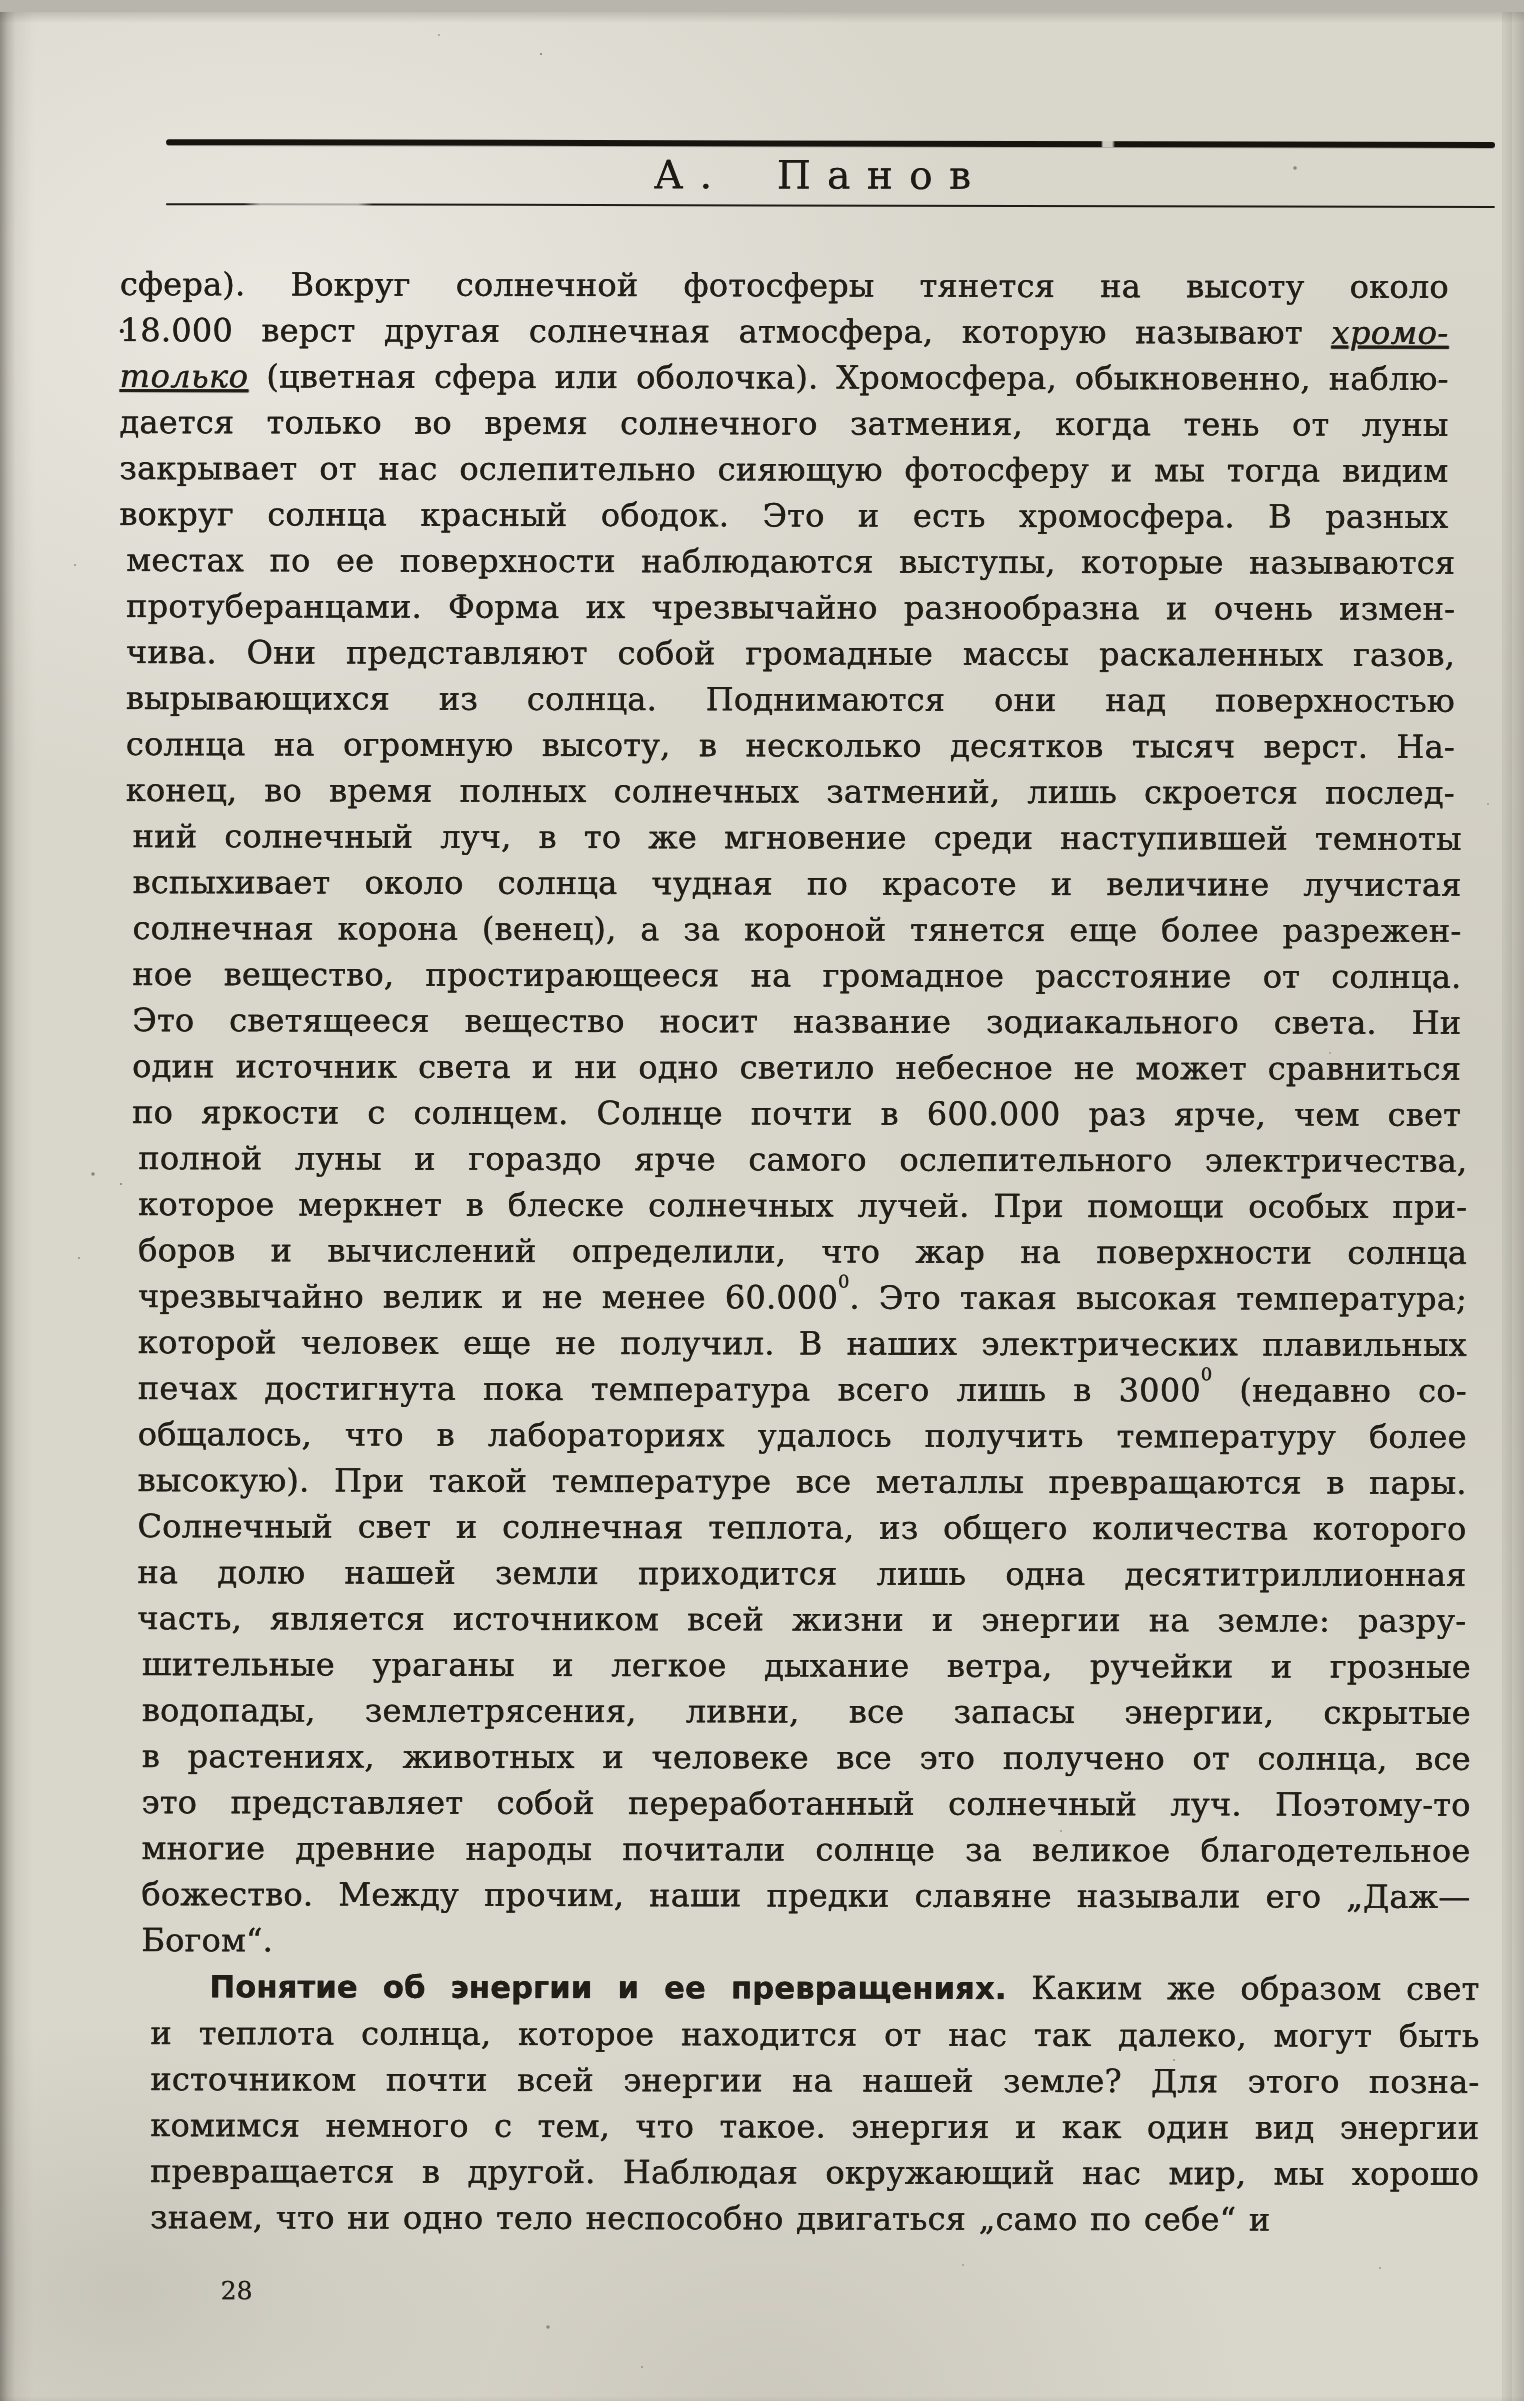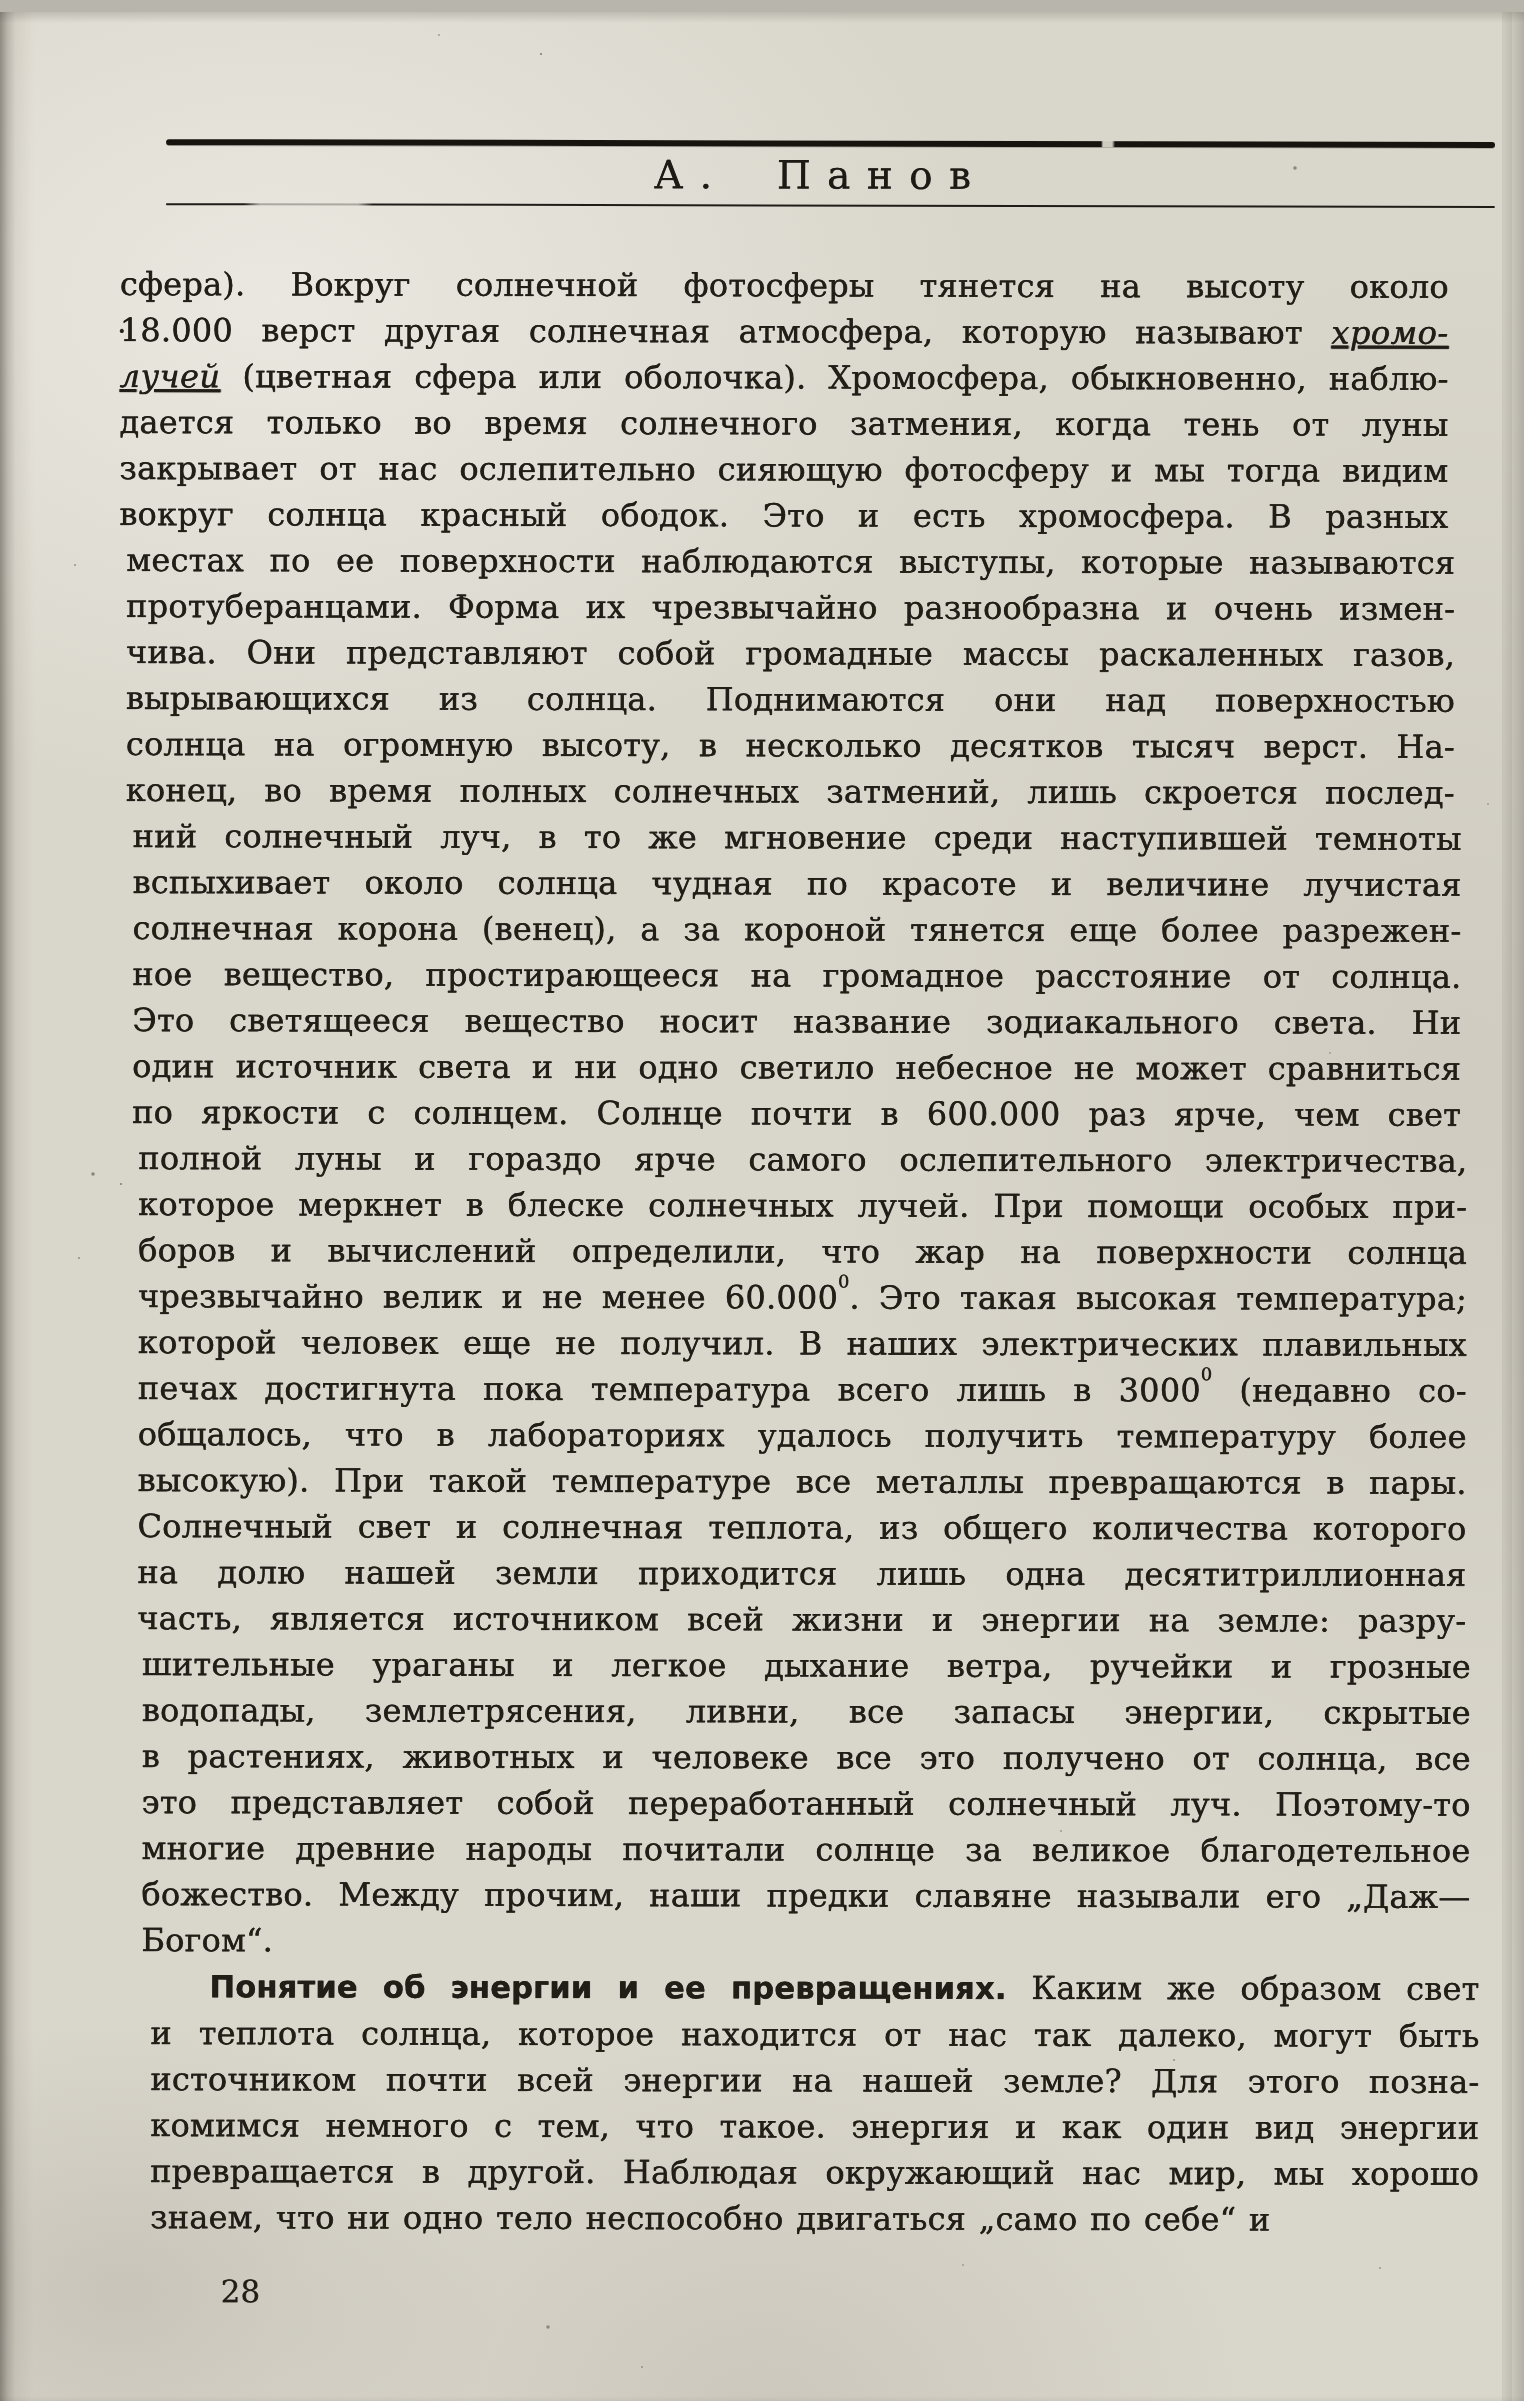--- a/index.html
+++ b/index.html
@@ -62,21 +62,21 @@
     font-size:0.55em;line-height:0;position:relative;top:-0.55em;
   }
   
   #para-0 .line:nth-child(-n+6){transform:translateX(-14px);}
   #para-0 .line:nth-child(n+7):nth-child(-n+12){transform:translateX(-7px);}
   #para-0 .line:nth-child(n+20):nth-child(-n+30){transform:translateX(6.3px);}
   #para-0 .line:nth-child(n+31){transform:translateX(11px);}
   #para-1 .line{transform:translateX(20.3px);}
   .pagenum{
     position:absolute;left:225px;top:2262px;
-    font-size:31px;line-height:34px;
+    font-size:25px;line-height:34px;
     text-shadow:0.4px 0 0 rgba(25,22,18,.7);
   }
   .stray{
     position:absolute;left:117px;top:296px;
     font-size:32px;line-height:46px;color:#2a261f;
   }
   .edge{position:absolute;pointer-events:none;}
   .edge-left{
     left:0;top:0;bottom:0;width:34px;
     background:linear-gradient(90deg,rgba(62,58,50,0.50) 0px,rgba(90,85,75,0.28) 7.8px,rgba(140,133,120,0.14) 15.6px,rgba(140,133,120,0.0) 34px);
@@ -134,21 +134,21 @@
 <div class="page">
   <div class="sheet">
     <div class="rule rule-thick"></div>
     <div class="title">А. Панов</div>
     <div class="rule rule-thin"></div>
     <span class="stray">·</span>
     <div class="body">
       <div class="para" id="para-0">
           <div class="line">сфера). Вокруг солнечной фотосферы тянется на высоту около</div>
           <div class="line">18.000 верст другая солнечная атмосфера, которую называют <i>хромо-</i></div>
-          <div class="line"><i>лучей</i> (цветная сфера или оболочка). Хромосфера, обыкновенно, наблю-</div>
+          <div class="line"><i>только</i> (цветная сфера или оболочка). Хромосфера, обыкновенно, наблю-</div>
           <div class="line">дается только во время солнечного затмения, когда тень от луны</div>
           <div class="line">закрывает от нас ослепительно сияющую фотосферу и мы тогда видим</div>
           <div class="line">вокруг солнца красный ободок. Это и есть хромосфера. В разных</div>
           <div class="line">местах по ее поверхности наблюдаются выступы, которые называются</div>
           <div class="line">протуберанцами. Форма их чрезвычайно разнообразна и очень измен-</div>
           <div class="line">чива. Они представляют собой громадные массы раскаленных газов,</div>
           <div class="line">вырывающихся из солнца. Поднимаются они над поверхностью</div>
           <div class="line">солнца на огромную высоту, в несколько десятков тысяч верст. На-</div>
           <div class="line">конец, во время полных солнечных затмений, лишь скроется послед-</div>
           <div class="line">ний солнечный луч, в то же мгновение среди наступившей темноты</div>

